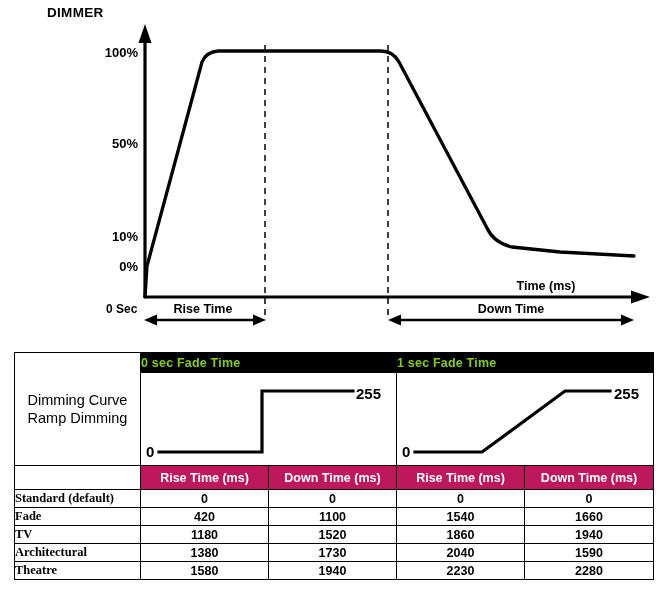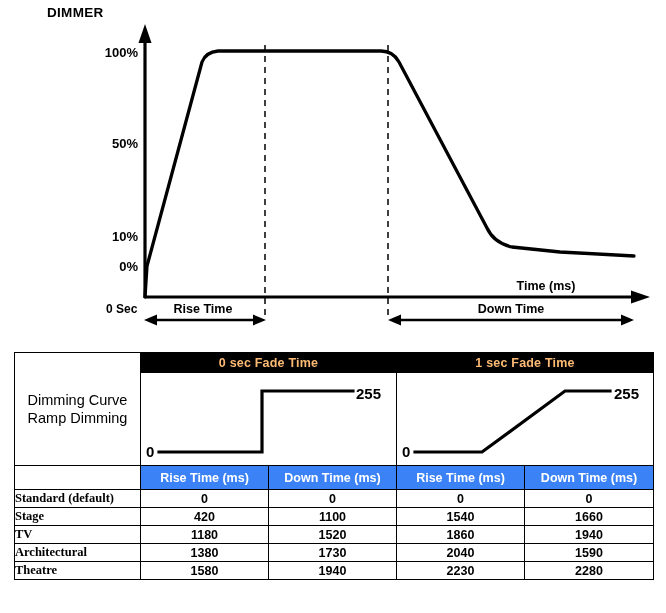--- a/index.html
+++ b/index.html
@@ -64,43 +64,43 @@
   #ramp-table td, #ramp-table th {
     border: 1.5px solid #000;
     padding: 0;
     margin: 0;
     font-size: 12.5px;
     font-weight: 700;
     vertical-align: middle;
   }
   .hdr-black {
     background: #000000;
-    color: #fdba74;
-    text-align: center;
+    color: #84cc16;
+    text-align: left;
     height: 19px;
     font-size: 12.5px;
     font-weight: 700;
     letter-spacing: 0.2px;
   }
   .corner-cell {
     background: #ffffff;
     text-align: center;
     font-size: 14.5px;
     font-weight: 400;
     line-height: 1.25;
     padding: 0 4px;
   }
   .curve-cell {
     background: #ffffff;
     padding: 0;
     height: 92px;
   }
   .curve-cell svg { display: block; }
   .col-hdr {
-    background: #3b82f6;
+    background: #be185d;
     color: #ffffff;
     text-align: center;
     height: 23px;
     font-size: 12.5px;
     font-weight: 700;
   }
   .row-label {
     text-align: left;
     padding-left: 4px;
     height: 17px;
@@ -223,21 +223,21 @@
       </tr>
 
       <tr>
         <td class="row-label">Standard (default)</td>
         <td class="num-cell">0</td>
         <td class="num-cell">0</td>
         <td class="num-cell">0</td>
         <td class="num-cell">0</td>
       </tr>
       <tr>
-        <td class="row-label">Stage</td>
+        <td class="row-label">Fade</td>
         <td class="num-cell">420</td>
         <td class="num-cell">1100</td>
         <td class="num-cell">1540</td>
         <td class="num-cell">1660</td>
       </tr>
       <tr>
         <td class="row-label">TV</td>
         <td class="num-cell">1180</td>
         <td class="num-cell">1520</td>
         <td class="num-cell">1860</td>

